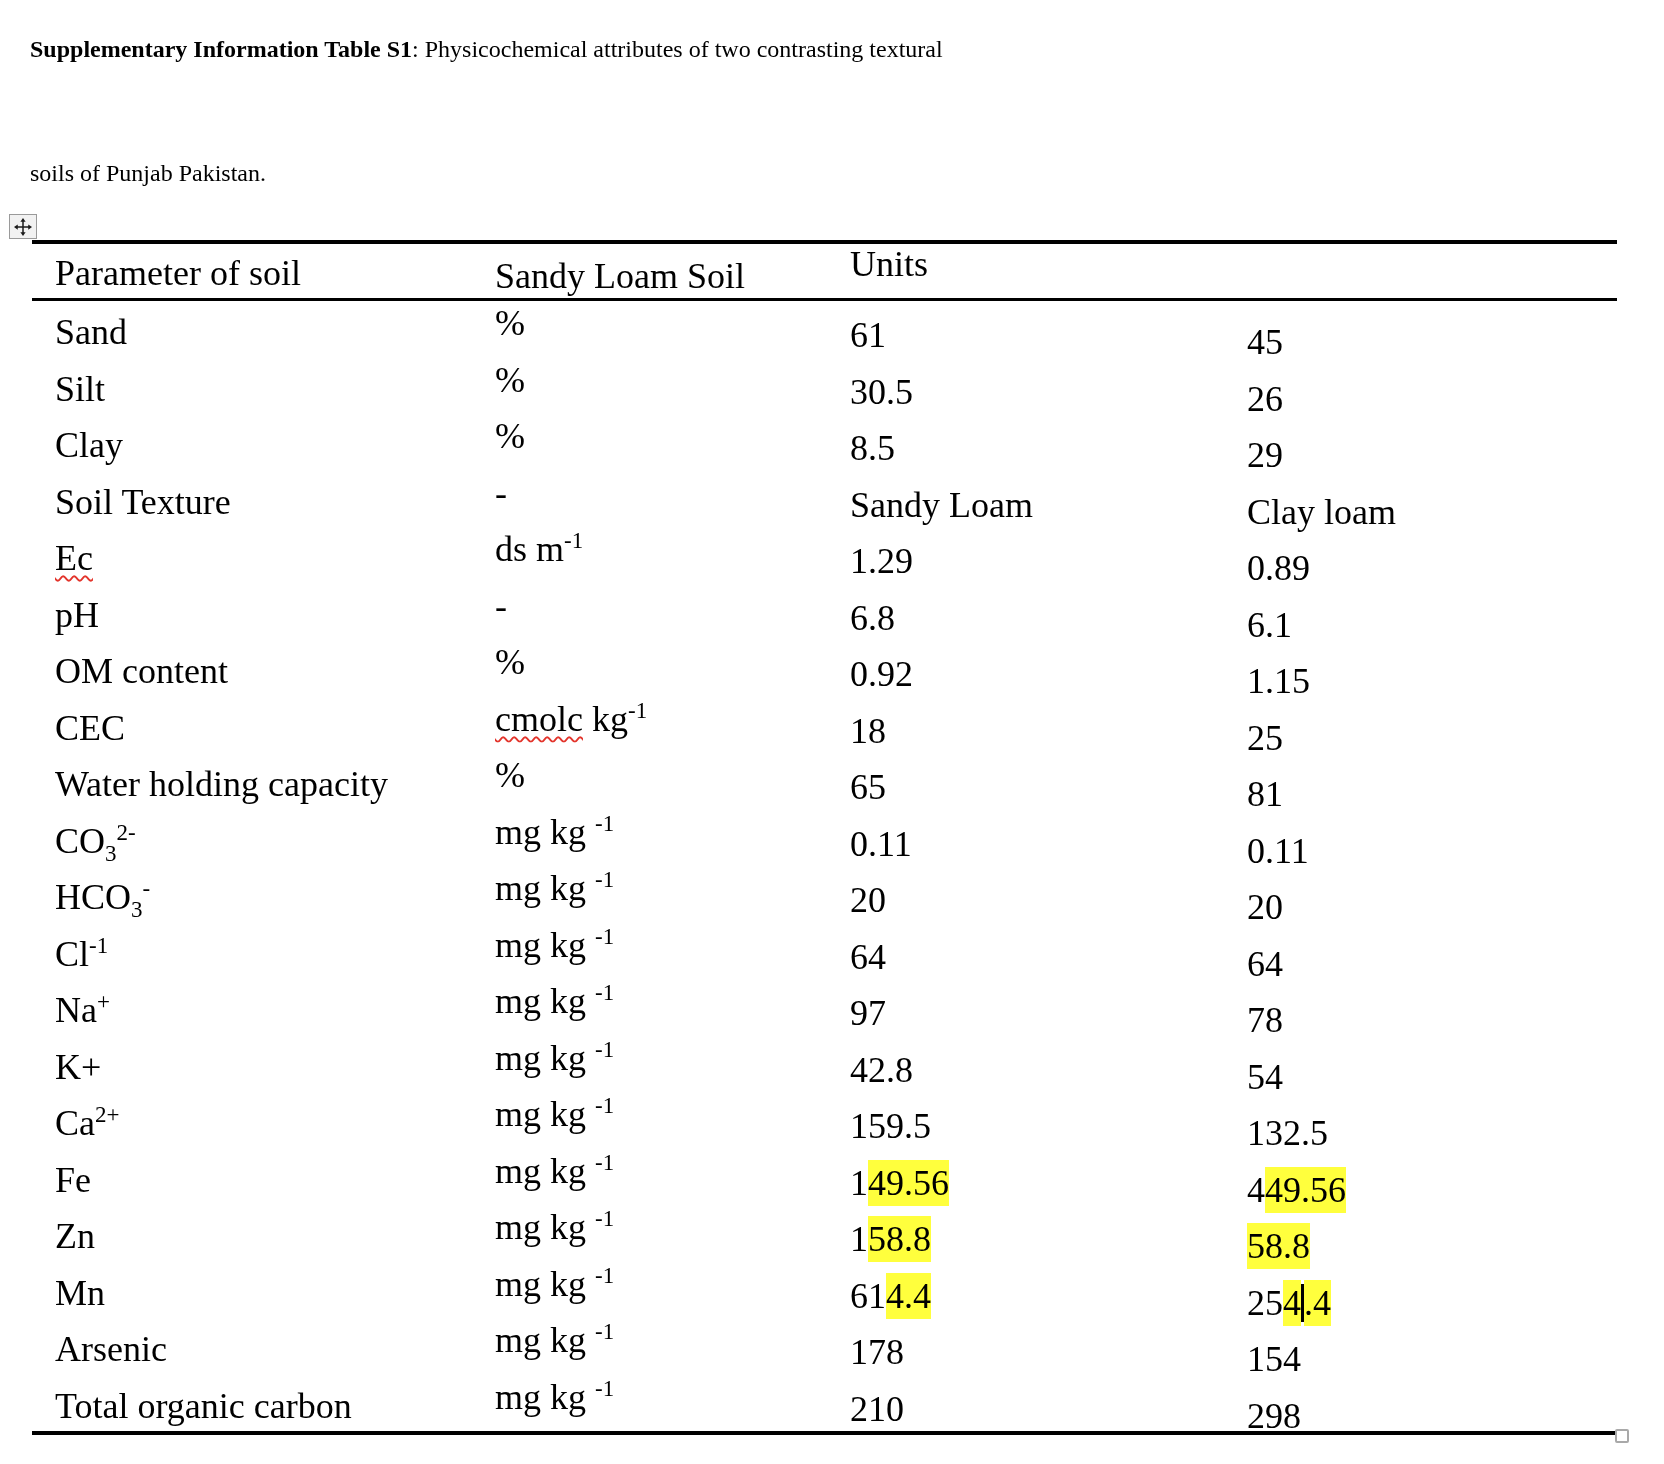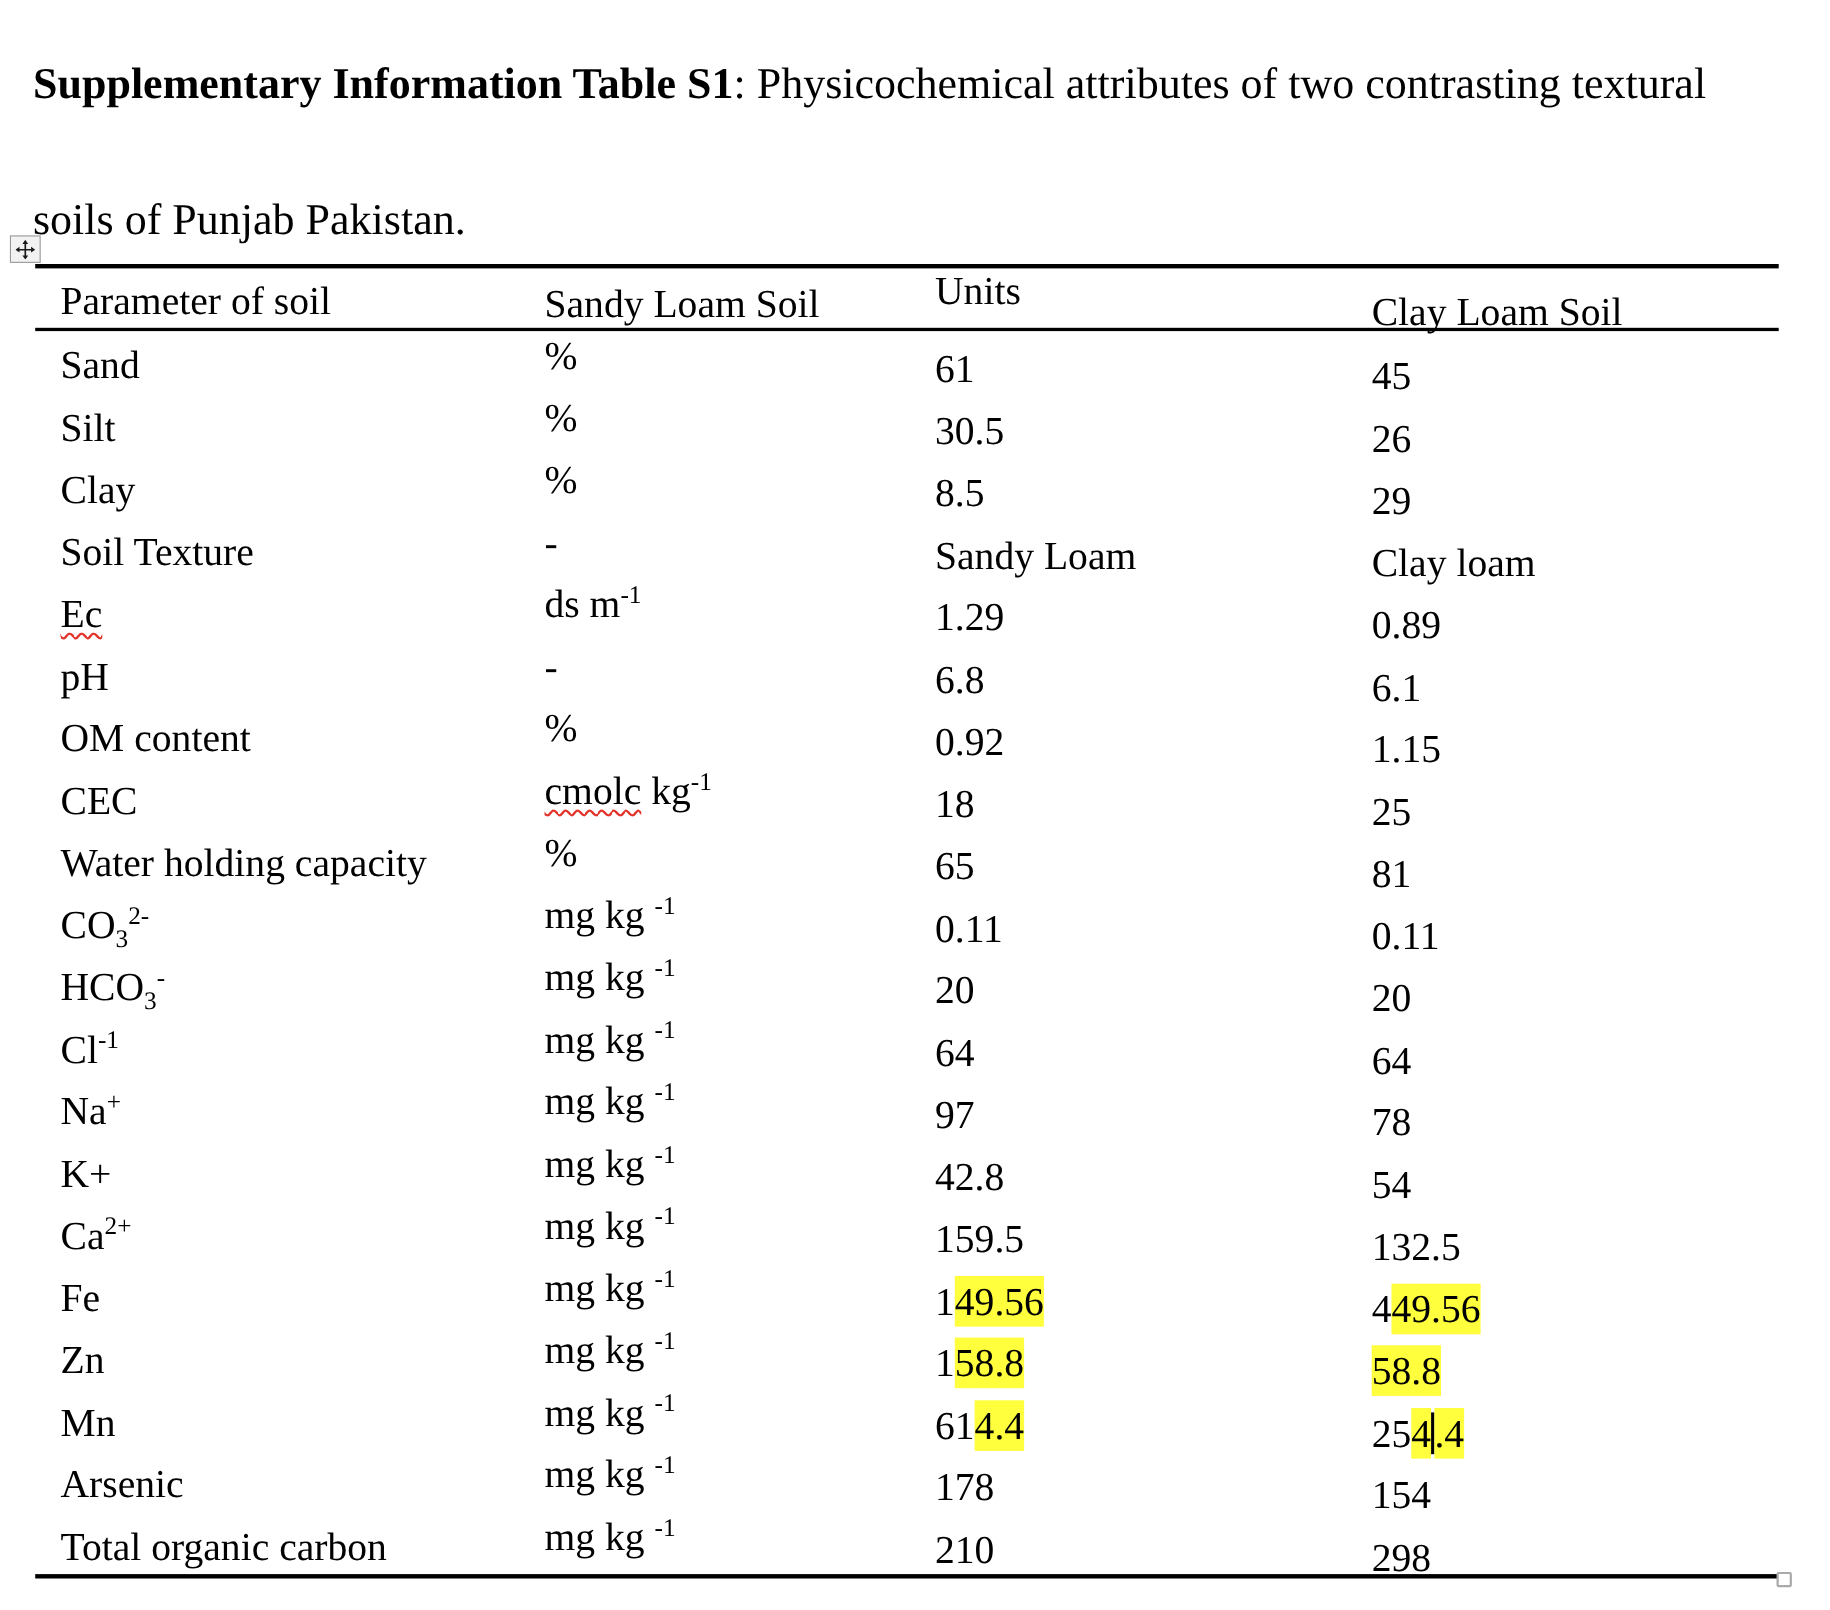--- a/index.html
+++ b/index.html
@@ -11,21 +11,21 @@
     height: 1464px;
     background: #ffffff;
     color: var(--text, #000);
     font-family: "Liberation Serif", serif;
     position: relative;
     overflow: hidden;
   }
   .title-line {
     position: absolute;
     left: 30px;
-    font-size: 40px;
+    font-size: 24px;
     white-space: nowrap;
     color: var(--text, #000);
   }
   #title-line-1 { top: 12px; }
   #title-line-2 { top: 136px; }
   .b { font-weight: bold; }
 
   
   .move-handle {
     position: absolute;
@@ -129,21 +129,20 @@
         </g>
       </svg>
     </span>
   </div>
 
   <div class="table-wrap">
     <div class="thead">
       <div class="cell col-parameter">Parameter of soil</div>
       <div class="cell col-sandy_loam">Sandy Loam Soil</div>
       <div class="cell col-units">Units</div>
-      <div class="cell col-clay_loam">Clay Loam Soil</div>
     </div>
     <div id="table-body">
         <div class="row">
           <div class="cell col-parameter"><span>Sand</span></div>
           <div class="cell col-units"><span>%</span></div>
           <div class="cell col-sandy_loam"><span>61</span></div>
           <div class="cell col-clay_loam"><span>45</span></div>
         </div>
         <div class="row">
           <div class="cell col-parameter"><span>Silt</span></div>

